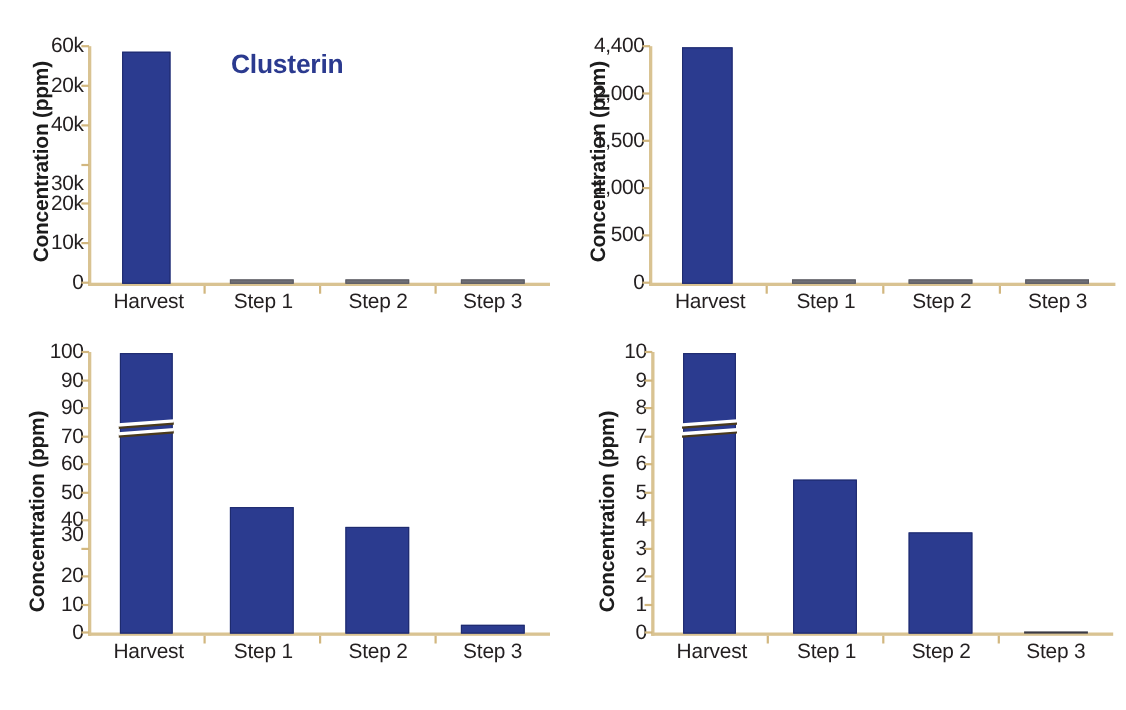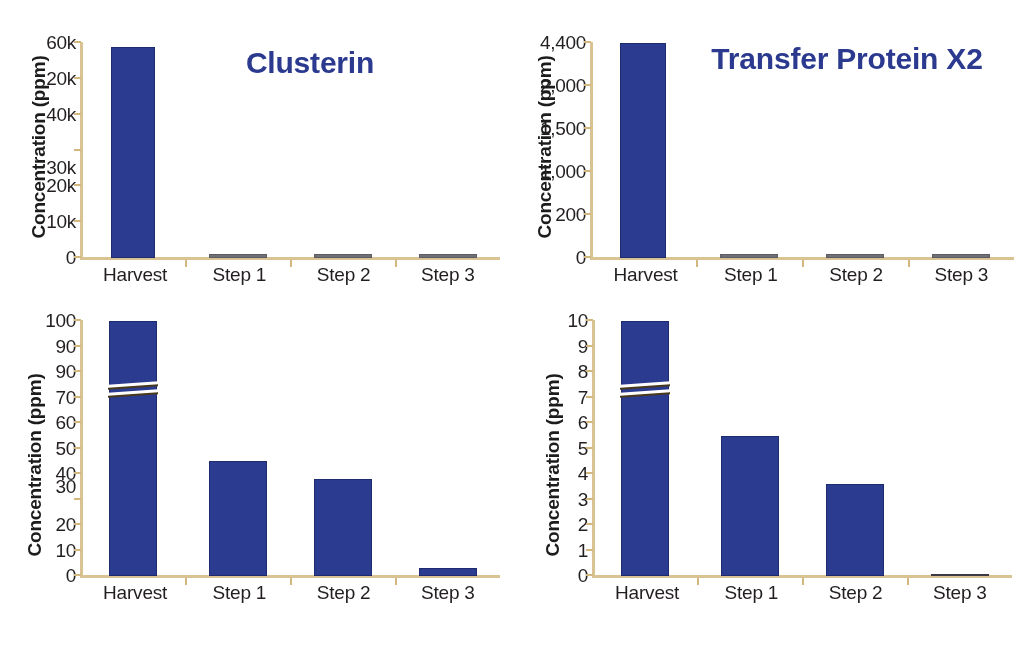--- a/index.html
+++ b/index.html
@@ -144,24 +144,24 @@
     text-align: center;
     font-size: 19px;
     color: #231f20;
     letter-spacing: -0.2px;
     white-space: nowrap;
   }
 
   
   .ctitle {
     position: absolute;
-    font-size: 30px;
+    font-size: 24px;
     font-weight: bold;
     color: #2b3a8f;
-    text-align: center;
+    text-align: left;
     line-height: 1.25;
     letter-spacing: -0.2px;
   }
 </style>
 </head>
 <body>
 
 <div class="grid">
 
   <div class="panel">
@@ -203,26 +203,25 @@
         <div class="xlabel">Step 1</div>
         <div class="xlabel">Step 2</div>
         <div class="xlabel">Step 3</div>
       </div>
   </div>
 
   <div class="panel">
     <div class="ytitle" style="left:18px; top:262px;">Concentration (ppm)</div>
 
     <div class="ctitle" style="left:190px; top:40px; width:290px;">
-      <div>Transfer Protein X2</div>
     </div>
 
     <div class="yticks" id="p1-yticks" style="left:6px; top:42px; width:68px; height:215px;">
         <div class="ytick" style="top: 215px;">0</div>
-        <div class="ytick" style="top: 172px;">200</div>
+        <div class="ytick" style="top: 172px;">500</div>
         <div class="ytick" style="top: 129px;">1,000</div>
         <div class="ytick" style="top: 86px;">1,500</div>
         <div class="ytick" style="top: 43px;">2,000</div>
         <div class="ytick" style="top: 0px;">4,400</div>
       </div>
 
     <div class="plot" id="p1-plot" style="left:78px; top:42px; width:424px; height:218px;">
       <div class="axis-v"></div>
       <div class="axis-h"></div>
     <div class="tickmark-y" style="top: 215px;"></div>

